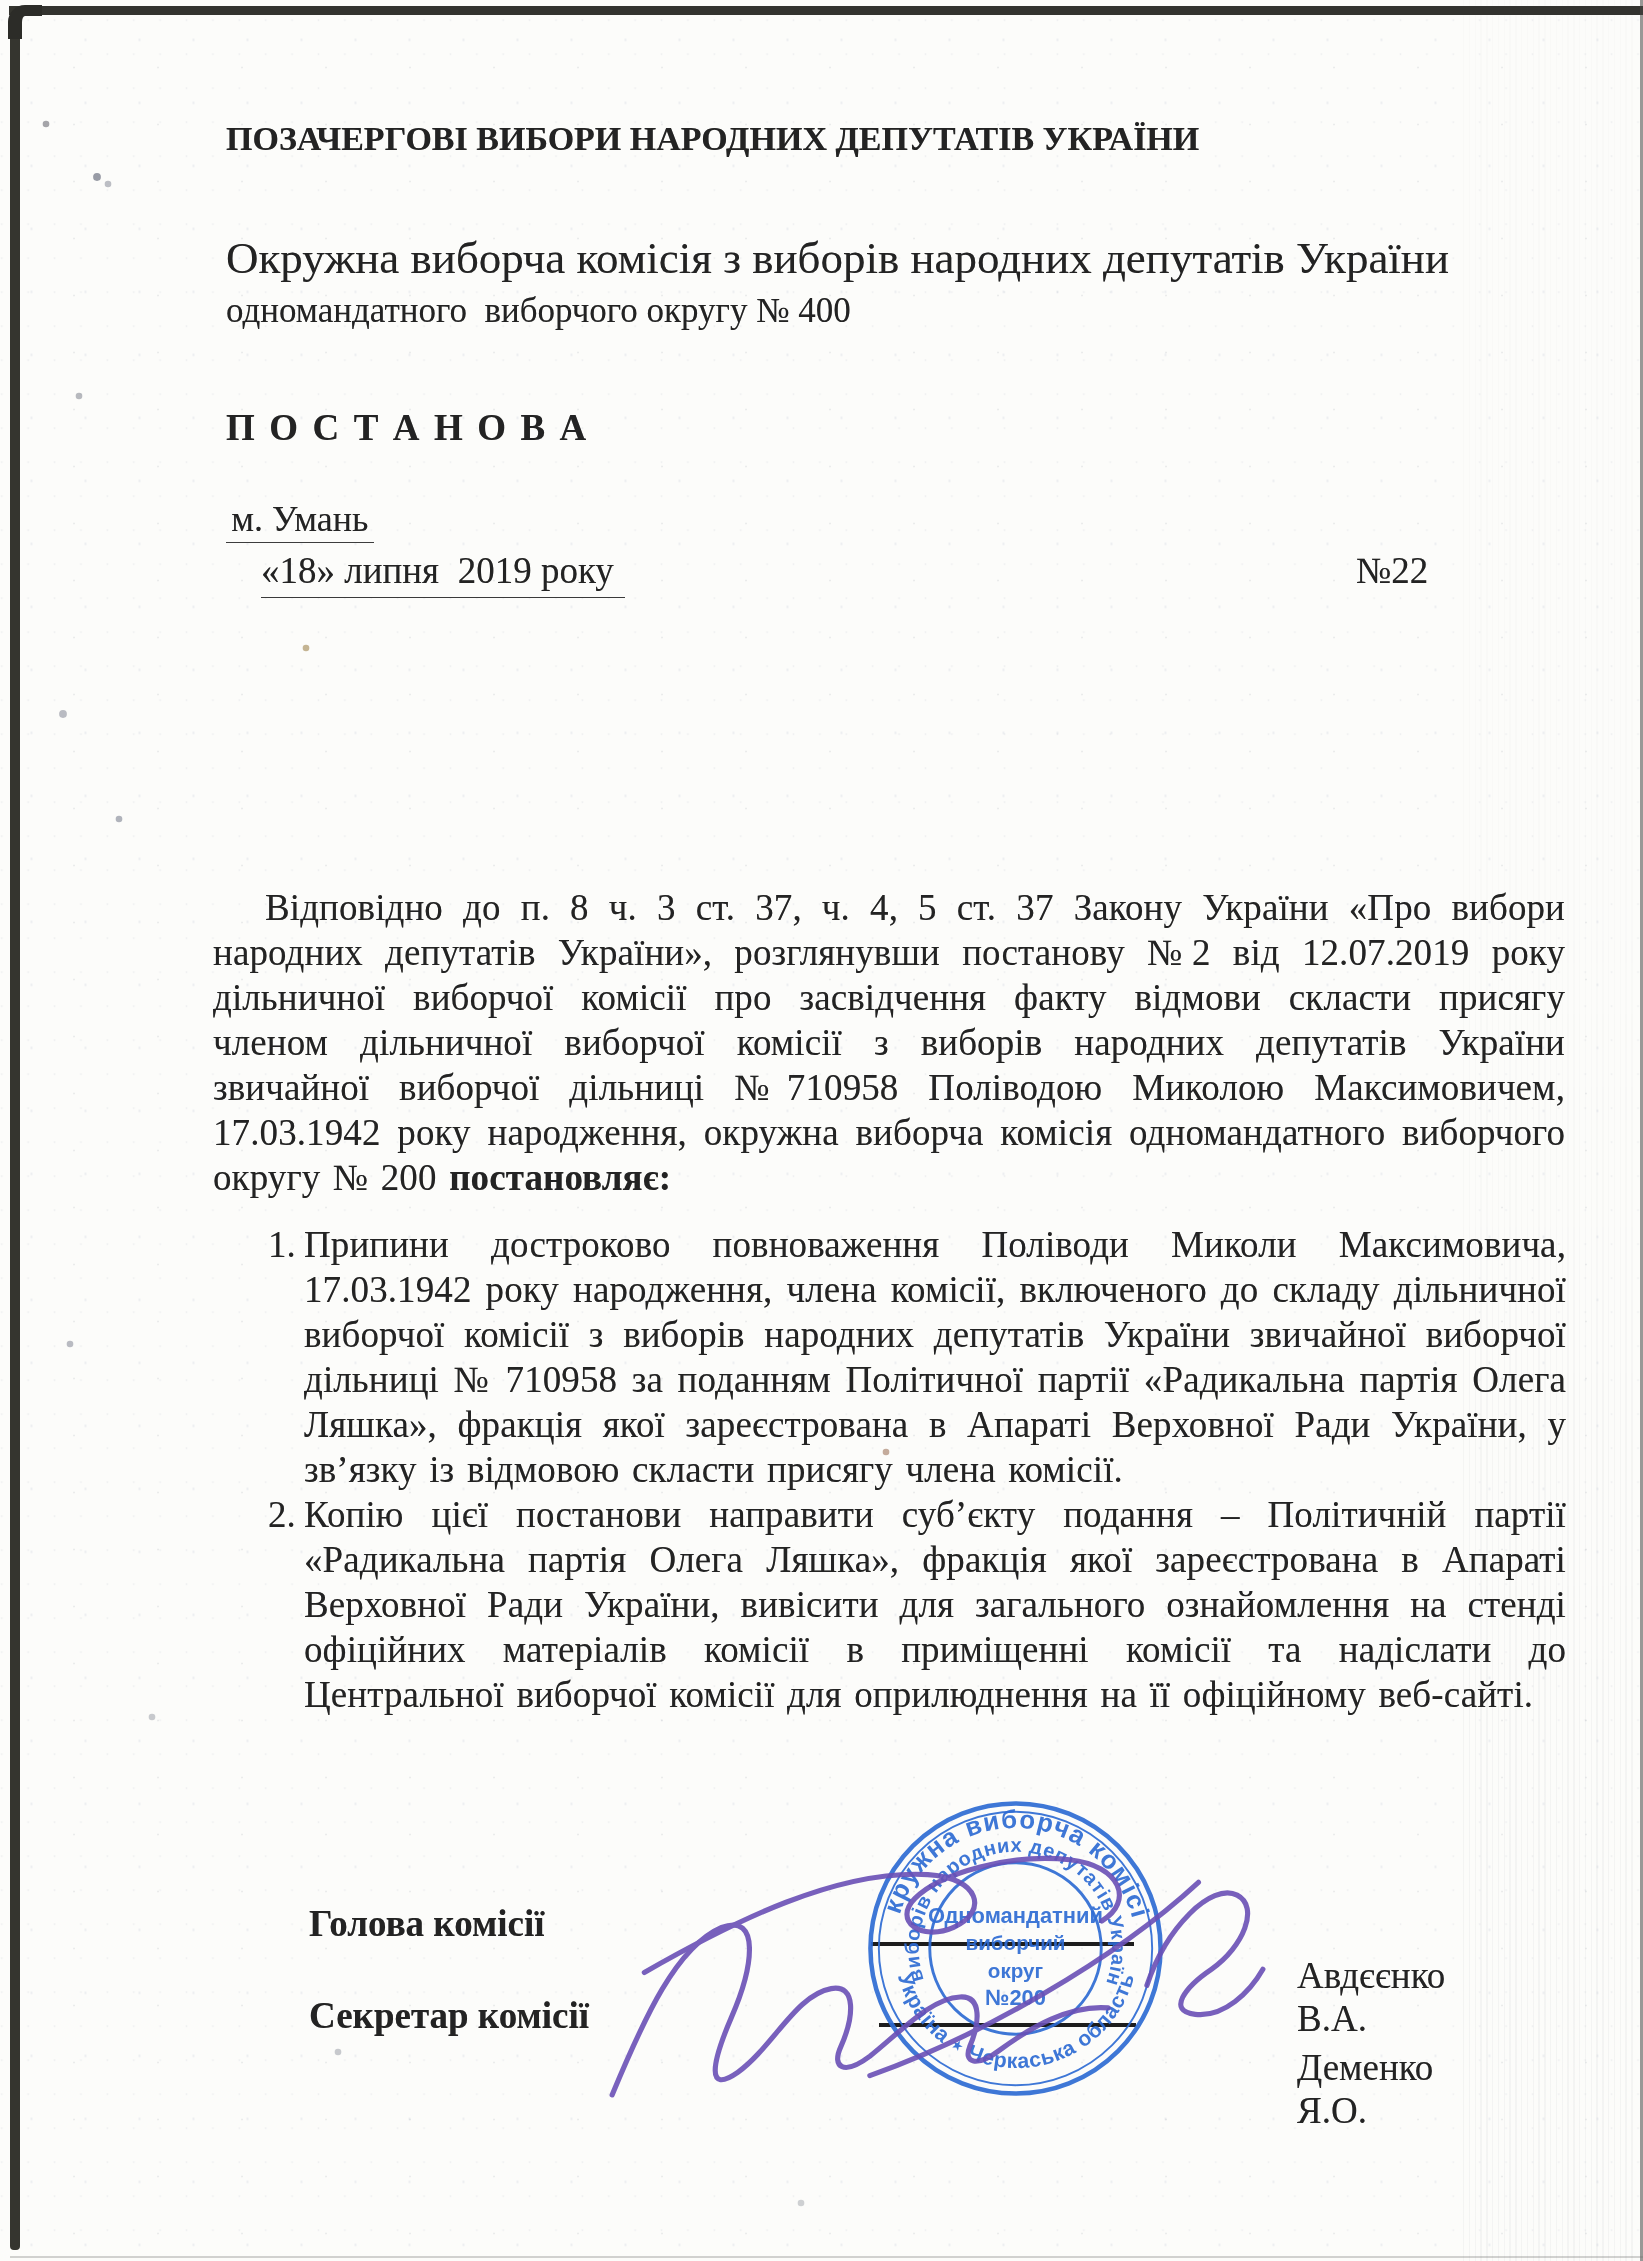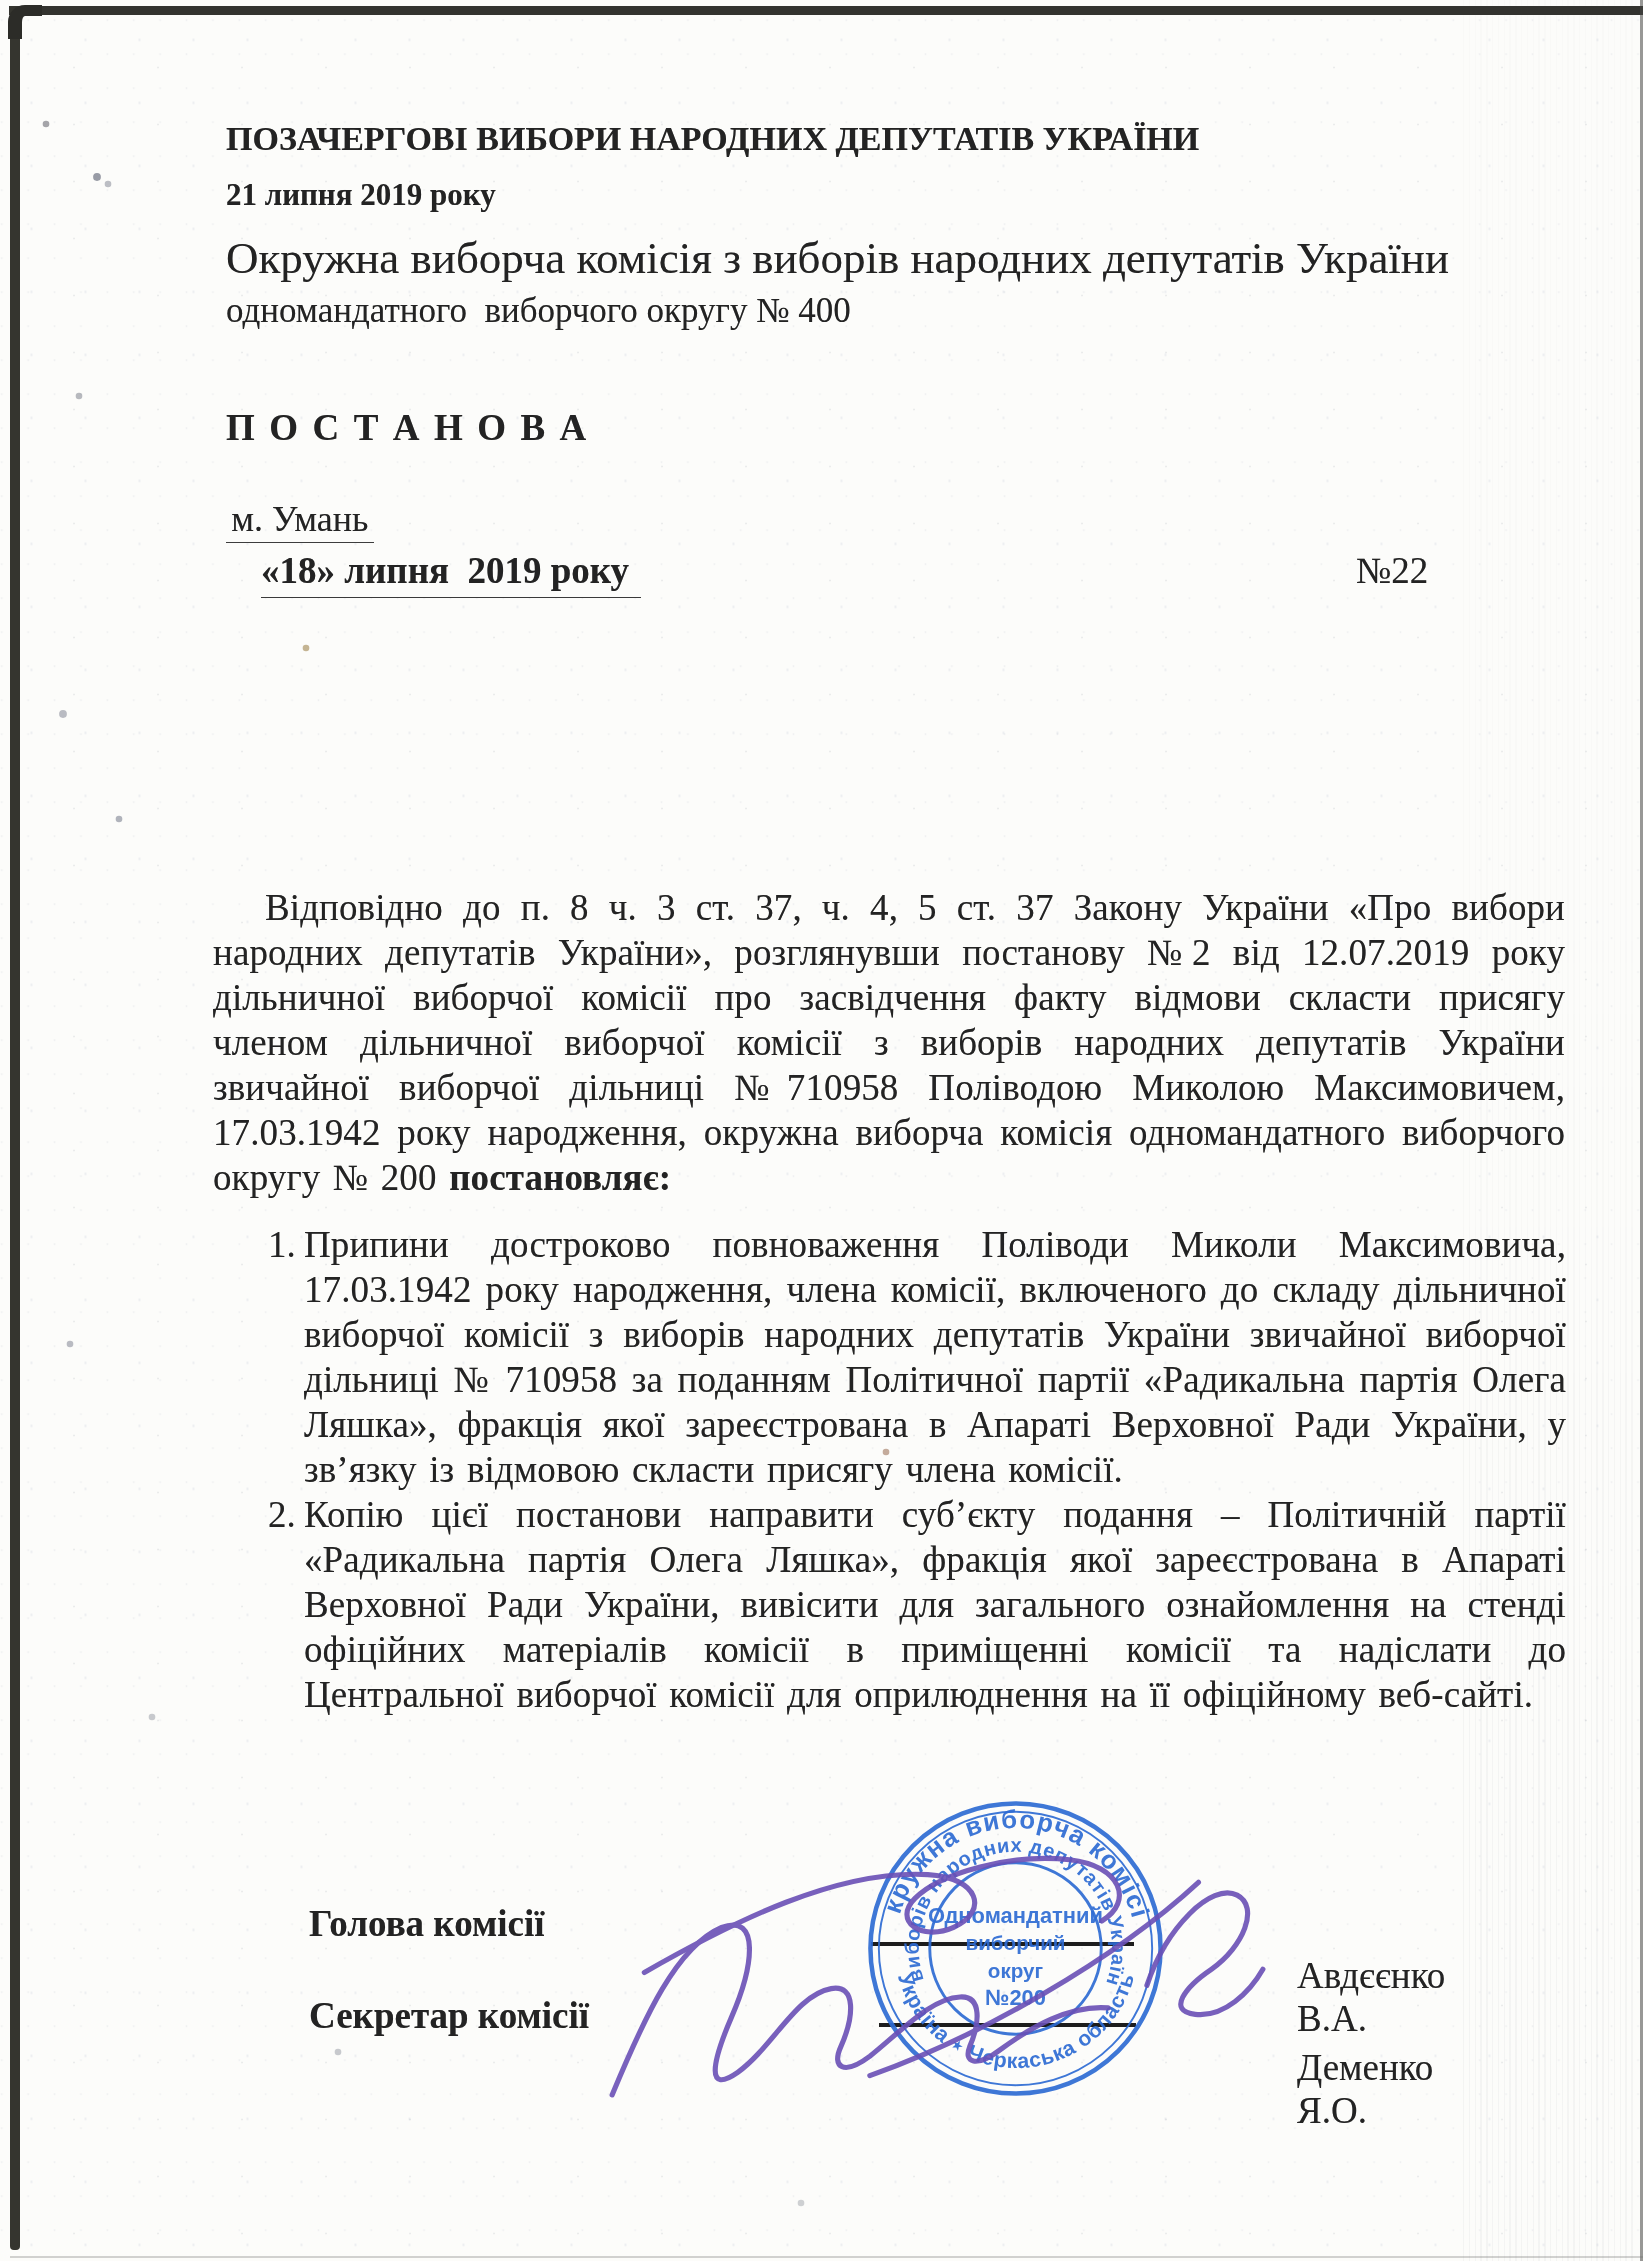--- a/index.html
+++ b/index.html
@@ -55,21 +55,21 @@
   .hdr{position:absolute;left:226px;width:1360px;text-align:left;}
   .hdr.b{font-weight:bold;}
   .t1{top:120px;font-size:34px;}
   .t2{top:177px;font-size:31px;}
   .t3{top:232px;font-size:45px;font-weight:normal;}
   .t4{top:291px;font-size:35px;font-weight:normal;}
   .t5{top:406px;font-size:37px;letter-spacing:2.6px;}
   .t6{top:498px;font-size:36px;font-weight:normal;}
   .t6 .u{border-bottom:1.9px solid #3d3d3d;padding:0 5.2px 2.6px 5.2px;}
   .daterow{position:absolute;top:549px;left:0;width:1644px;font-size:37px;}
-  .date-v{position:absolute;left:261px;top:0;border-bottom:1.9px solid #3a3a3a;padding:0 11.6px 5.2px 0;font-weight:bold;}
+  .date-v{position:absolute;left:261px;top:0;border-bottom:1.9px solid #3a3a3a;padding:0 11.6px 5.2px 0;}
   .num-v{position:absolute;left:1356px;top:0;}
   .subject{
     position:absolute;top:639px;left:263px;width:1302px;
     font-size:37px;line-height:45px;font-weight:bold;
     text-align:justify;word-spacing:3.2px;letter-spacing:0.1px;
   }
   .intro{
     position:absolute;top:848px;left:213px;width:1352px;
     font-size:37px;line-height:45px;
     text-align:justify;text-indent:52px;word-spacing:3.2px;letter-spacing:0.1px;
@@ -102,21 +102,20 @@
   <div class="speckle"></div>
   <div class="streaks-right"></div>
   <div class="specks"></div>
   <div class="edge-top"></div>
   <div class="edge-left"></div>
   <div class="edge-corner"></div>
   <div class="edge-right"></div>
   <div class="edge-bottom"></div>
 
   <div class="hdr b t1 soft">ПОЗАЧЕРГОВІ ВИБОРИ НАРОДНИХ ДЕПУТАТІВ УКРАЇНИ</div>
-  <div class="hdr b t2 soft">21 липня 2019 року</div>
   <div class="hdr t3 soft">Окружна виборча комісія з виборів народних депутатів України</div>
   <div class="hdr t4 soft" style="white-space:pre-wrap;">одномандатного  виборчого округу № 400</div>
   <div class="hdr t6 soft"><span class="u">м. Умань</span></div>
   <div class="hdr b t5 soft">П О С Т А Н О В А</div>
 
   <div class="daterow soft">
     <span class="date-v" style="white-space:pre-wrap;">«18» липня  2019 року</span>
     <span class="num-v">№22</span>
   </div>
 

